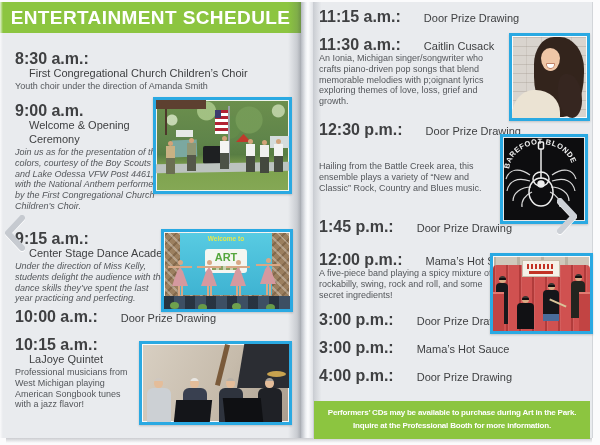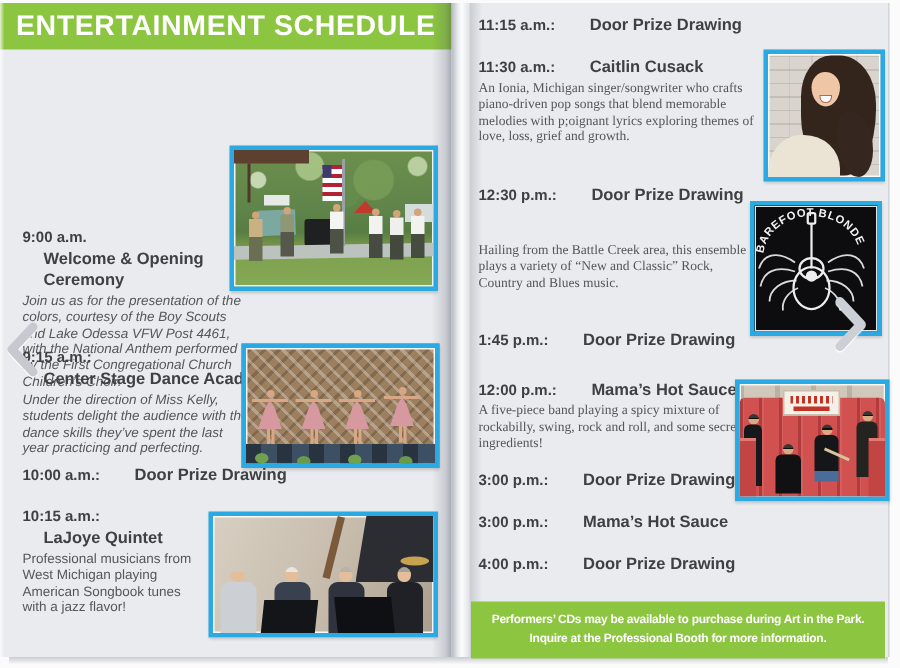--- a/index.html
+++ b/index.html
@@ -27,44 +27,44 @@
     background:linear-gradient(180deg,rgba(90,95,105,.30),rgba(90,95,105,0));}
 
   
   .banner{position:absolute;left:0;top:0;width:100%;height:31px;
     background:var(--accent-green,#8cc540);
     color:#fff;font-weight:bold;font-size:19px;letter-spacing:.4px;
     text-align:center;line-height:31px;}
 
   
   .stack,.row{position:absolute;z-index:1;}
-  .time{font-weight:bold;font-size:10px;line-height:14px;color:var(--heading-text,#3f4042);}
-  .title{font-weight:bold;font-size:11px;line-height:14px;color:var(--heading-text,#3f4042);padding-left:14px;}
+  .time{font-weight:bold;font-size:16px;line-height:14px;color:var(--heading-text,#3f4042);}
+  .title{font-weight:normal;font-size:11px;line-height:14px;color:var(--heading-text,#3f4042);padding-left:14px;}
   .desc{margin-top:1px;font-size:9px;line-height:10.8px;color:var(--body-text,#54575b);}
   .italic{font-style:italic;}
   .row{display:flex;gap:9px;align-items:baseline;}
   .row .title{font-size:11px;}
   .nowrap{white-space:nowrap;}
 
   .li1{left:15px;top:50px;} .li1 .desc{width:285px;}
-  .li2{left:15px;top:102px;margin-top:48px;} .li2 .title{width:132px;} .li2 .desc{width:150px;}
+  .li2{left:15px;top:102px;} .li2 .title{width:132px;} .li2 .desc{width:150px;}
   .li3{left:15px;top:230px;} .li3 .desc{width:152px;}
   .li4{left:15px;top:308px;}
   .li5{left:15px;top:336px;} .li5 .desc{width:124px;}
 
   .rr1{left:6px;top:8px;}
   .rr2{left:6px;top:36px;} .rr2d{left:6px;top:51px;width:188px;}
   .rr3{left:6px;top:121px;}
   .rr4{left:6px;top:144px;} .rr4d{left:6px;top:159px;width:180px;}
   .rr5{left:6px;top:218px;}
   .rr6{left:6px;top:251px;} .rr6d{left:6px;top:266px;width:182px;}
   .rr7{left:6px;top:311px;}
   .rr8{left:6px;top:339px;}
   .rr9{left:6px;top:367px;}
-  .rdesc{position:absolute;z-index:1;font-size:9px;line-height:10.8px;color:var(--body-text,#54575b);font-family:Liberation Serif, serif;}
+  .rdesc{position:absolute;z-index:1;font-size:9px;line-height:10.8px;color:var(--body-text,#54575b);}
 
   
   .footer-note{position:absolute;left:1px;top:399px;width:276px;height:38px;box-sizing:border-box;
     background:var(--accent-green,#8cc540);color:#fff;font-weight:bold;
     font-size:8px;line-height:12.5px;letter-spacing:-.2px;text-align:center;padding:6px 4px;z-index:1;}
 
   
   .nav{position:absolute;z-index:6;cursor:pointer;filter:drop-shadow(0 1px 0 rgba(255,255,255,.9));}
   .nav-prev{left:2px;top:214px;}
   .nav-next{left:554px;top:196px;}
@@ -200,20 +200,25 @@
 <body>
 
 <div id="spread">
 
   <div class="page page-left">
 
     <div class="banner">
       <span>ENTERTAINMENT SCHEDULE</span>
     </div>
 
+    <div class="stack li1">
+      <div class="time">8:30 a.m.:</div>
+      <div class="title nowrap">First Congregational Church Children’s Choir</div>
+      <div class="desc">Youth choir under the direction of Amanda Smith</div>
+    </div>
 
     <div class="stack li2">
       <div class="time">9:00 a.m.</div>
       <div class="title">Welcome &amp; Opening Ceremony</div>
       <div class="desc italic">Join us as for the presentation of the colors, courtesy of the Boy Scouts and Lake Odessa VFW Post 4461, with the National Anthem performed by the First Congregational Church Children’s Choir.</div>
     </div>
 
     <div class="stack li3">
       <div class="time">9:15 a.m.:</div>
       <div class="title nowrap">Center Stage Dance Academy</div>
@@ -244,20 +249,24 @@
       <div class="p1-flag"></div>
       <div class="p1fig p1f1"></div>
       <div class="p1fig p1f2"></div>
       <div class="p1fig p1f3"></div>
       <div class="p1fig p1f4"></div>
       <div class="p1fig p1f5"></div>
       <div class="p1fig p1f6"></div>
     </div>
 
     <div class="photo" id="photo2">
+      <div class="p2-banner">
+        <div class="p2-welcome">Welcome to</div>
+        <div class="p2-artbox">ART</div>
+      </div>
       <div class="p2dancer p2d1">
           <i class="p2-arms"></i>
           <i class="p2-head"></i>
           <i class="p2-dress"></i>
           <i class="p2-legs"></i>
         </div>
       <div class="p2dancer p2d2">
           <i class="p2-arms"></i>
           <i class="p2-head"></i>
           <i class="p2-dress"></i>

